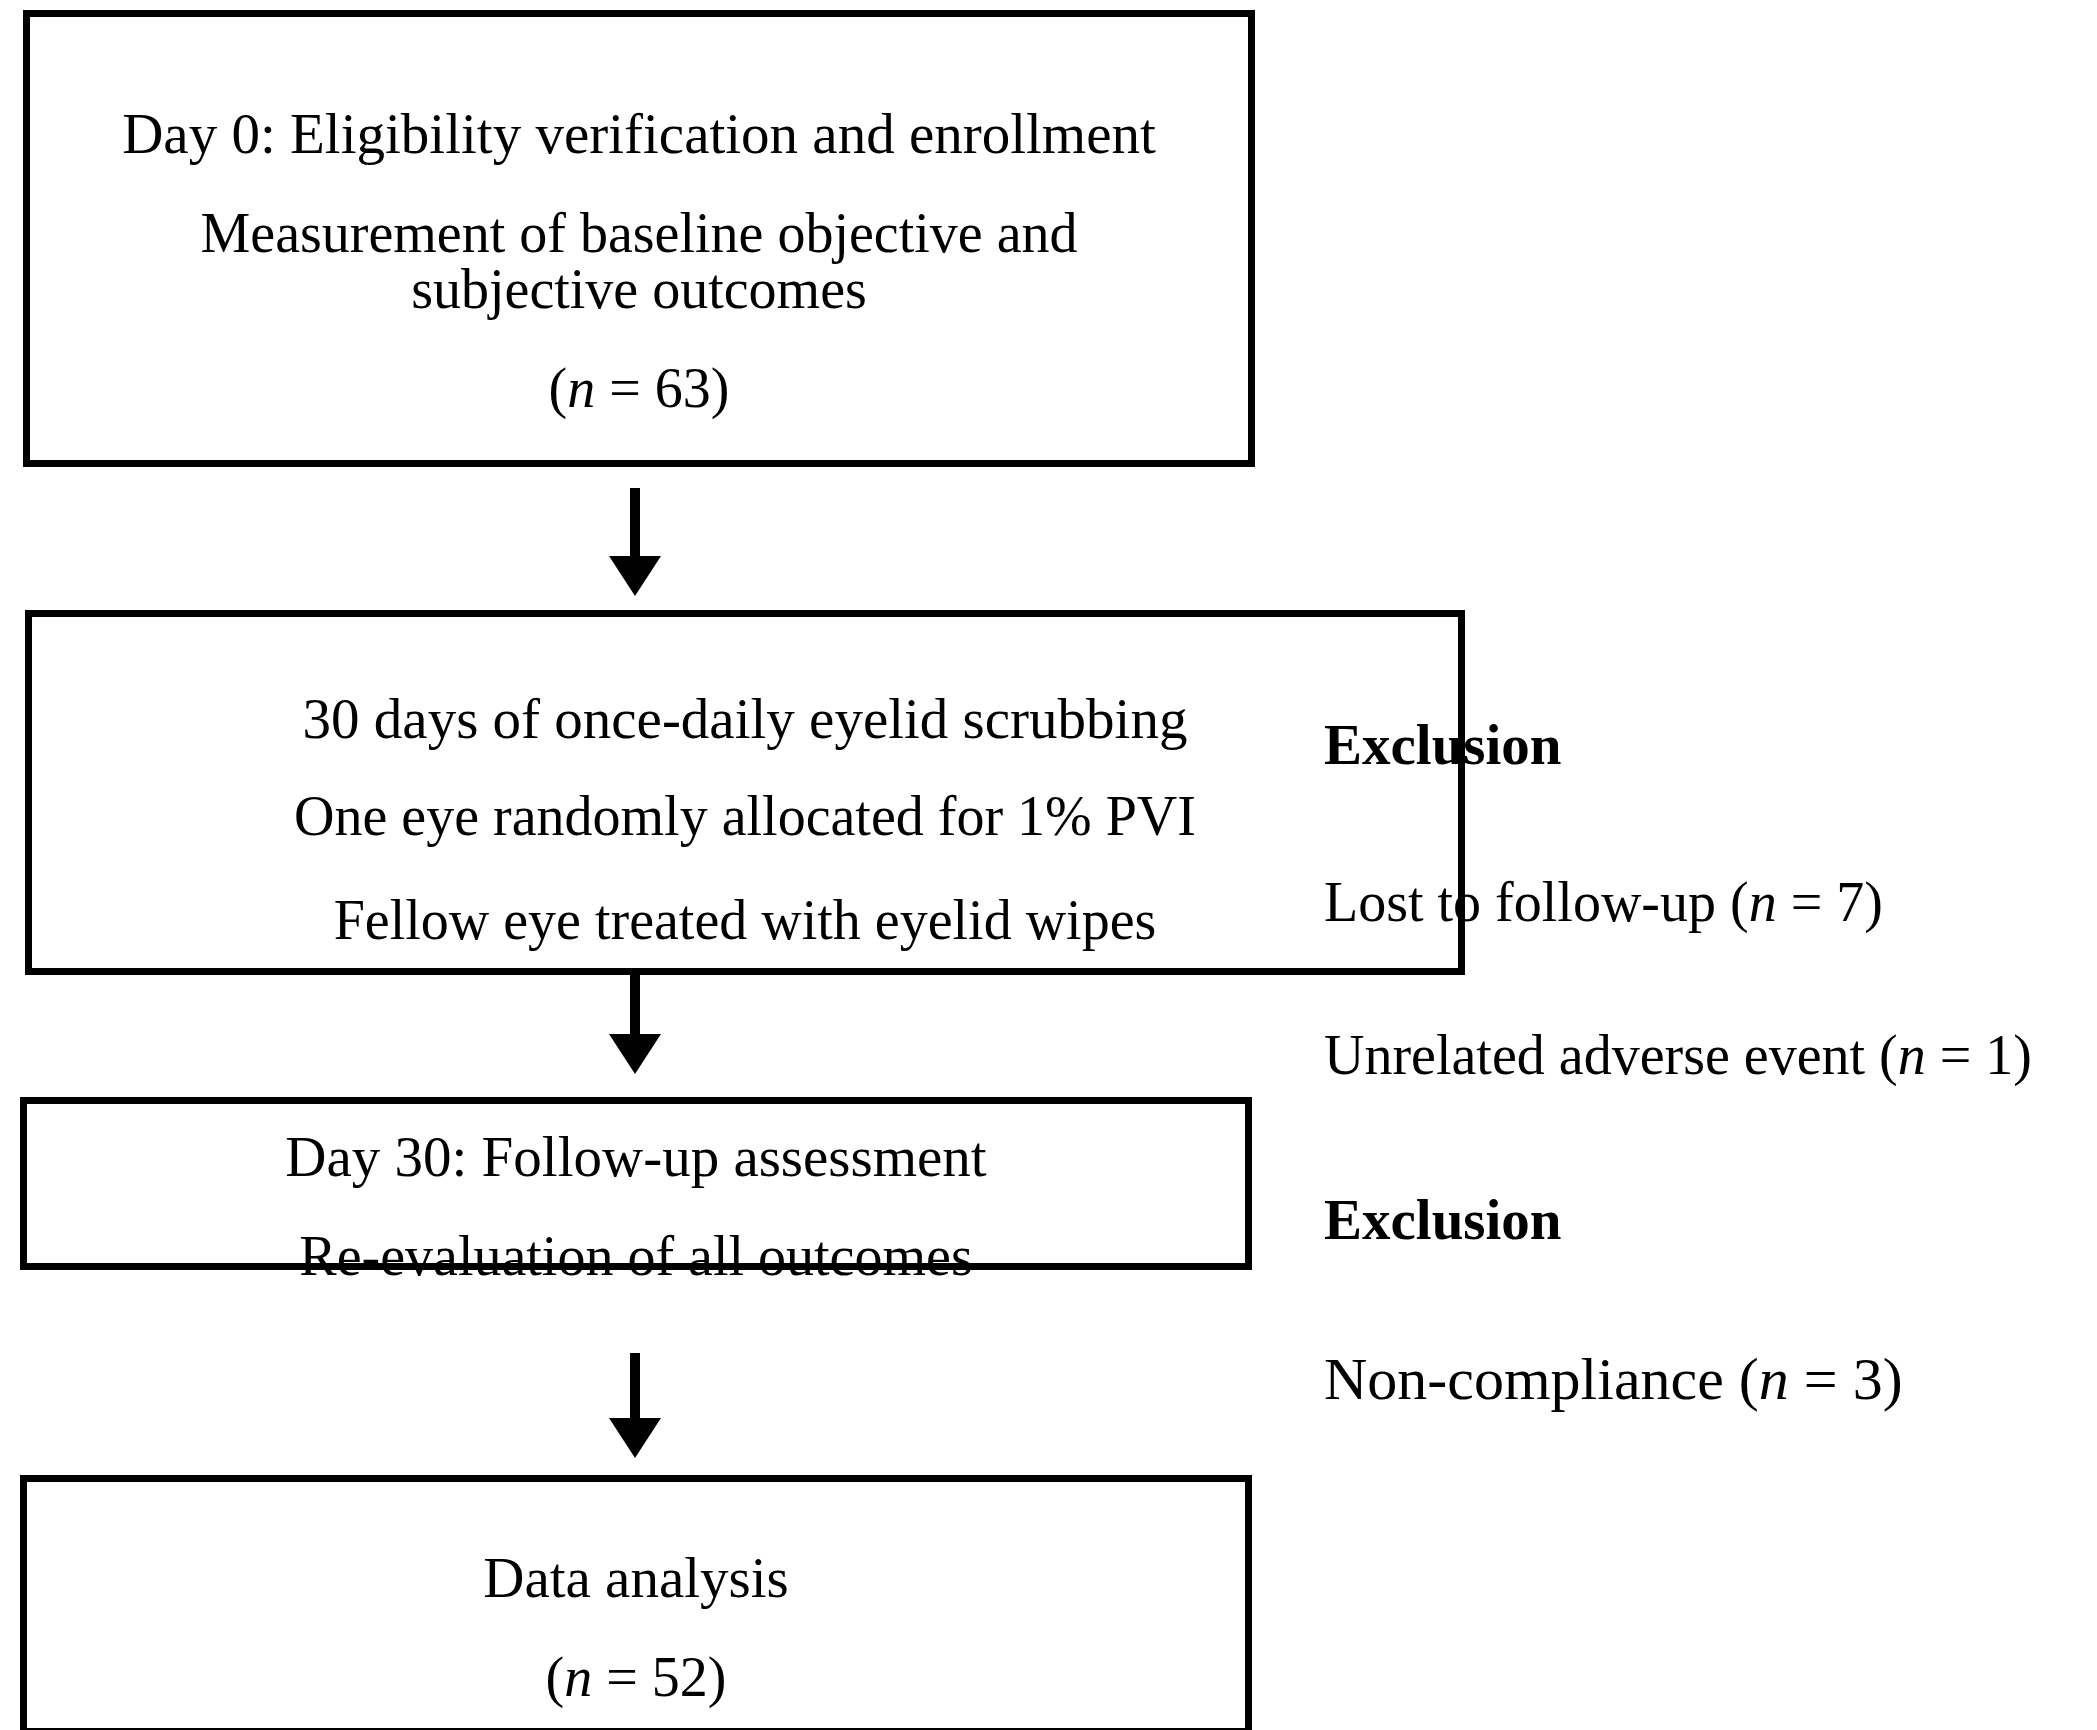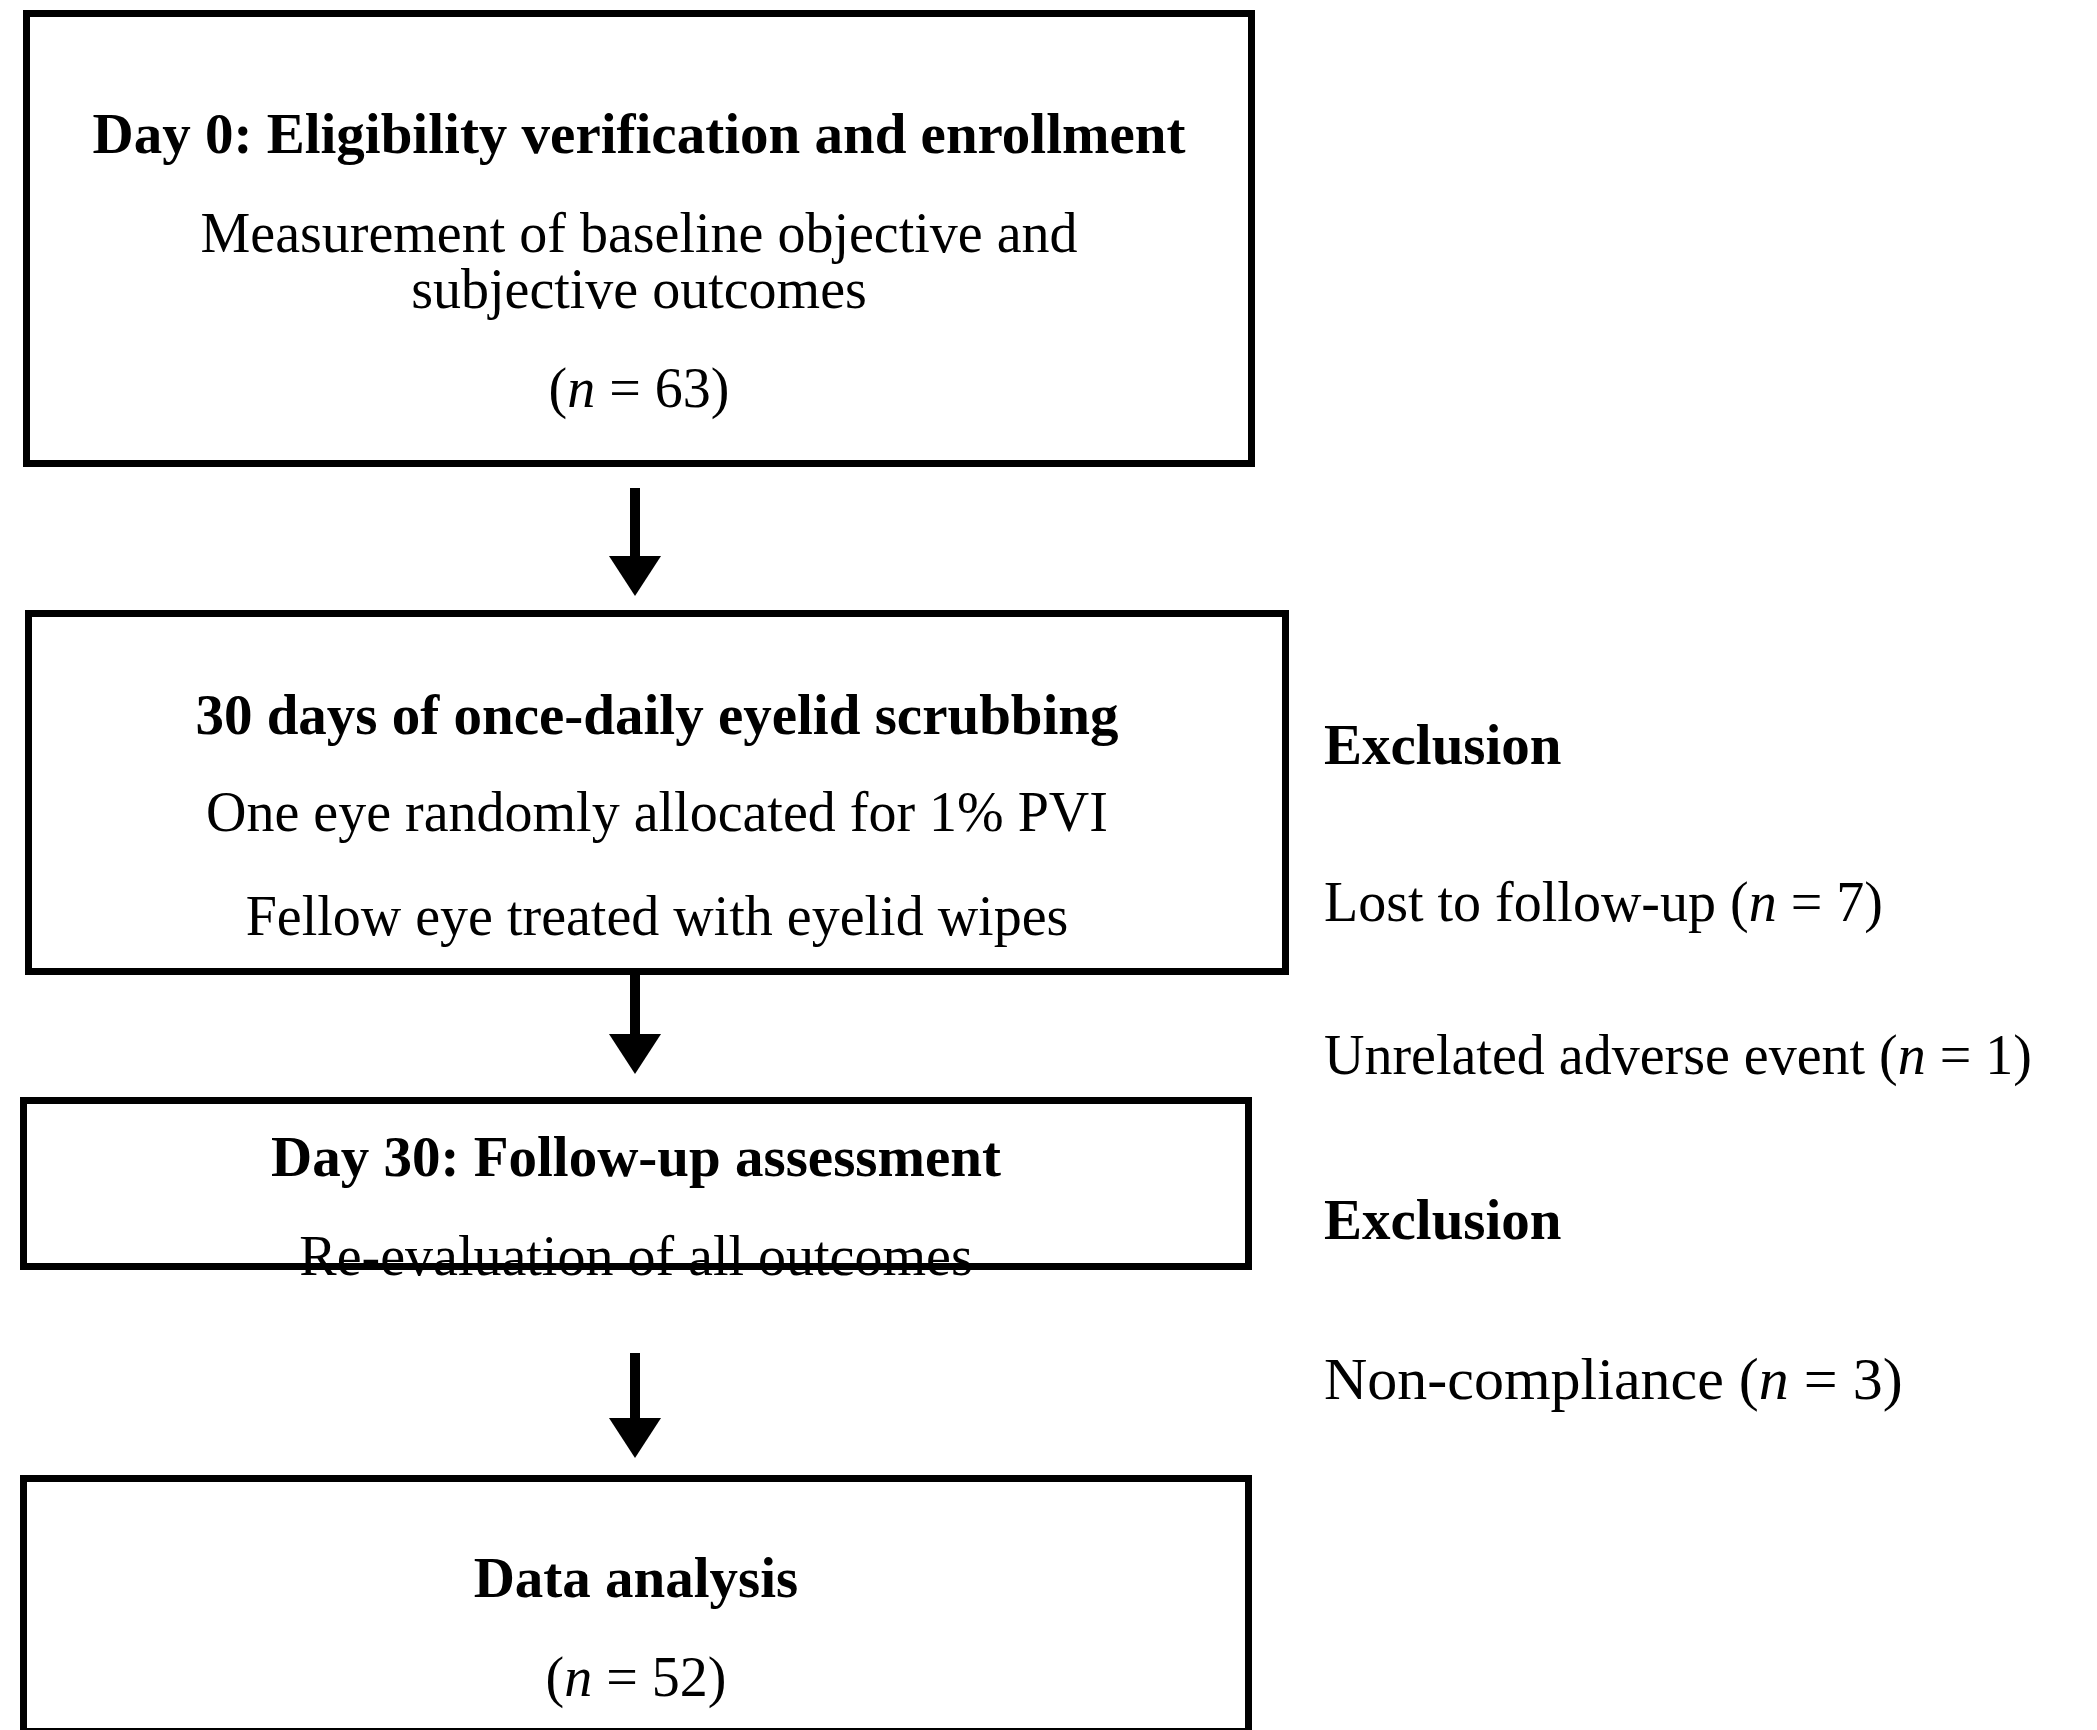--- a/index.html
+++ b/index.html
@@ -31,21 +31,21 @@
   }
 
   .box-line {
     width: 100%;
     text-align: center;
     line-height: 1.0;
     white-space: nowrap;
   }
 
   .box-line.bold {
-    font-weight: bold;
+    font-weight: normal;
     margin-top: 44px;
   }
 
   
   .arrow {
     position: absolute;
   }
 
   .arrow-shaft {
     position: absolute;
@@ -106,21 +106,21 @@
     <div class="box-line" style="font-size:56px;">
       <span>(</span><span class="ital">n</span><span> = 63)</span>
     </div>
   </div>
 
   <div class="arrow" style="left:608px; top:488px; width:53px; height:108px;">
     <div class="arrow-shaft" style="height:71px;"></div>
     <div class="arrow-head"></div>
   </div>
 
-  <div class="flow-box" style="left:25px; top:610px; width:1264px; height:365px; padding: 20px 16.6px;">
+  <div class="flow-box" style="left:25px; top:610px; width:1440px; height:365px; padding: 20px 16.6px; justify-content: flex-end;">
     <div class="box-line bold" style="font-size:57px; margin-bottom:41px;">30 days of once-daily eyelid scrubbing</div>
     <div class="box-line" style="font-size:56px; margin-bottom:48px;">One eye randomly allocated for 1% PVI</div>
     <div class="box-line" style="font-size:56px;">Fellow eye treated with eyelid wipes</div>
   </div>
 
   <div class="exclusion-block" style="left:1324px; top:668px; width:773px;">
     <div class="excl-line excl-title" style="font-size:57px; margin-bottom:53px;">Exclusion</div>
 
     <div class="excl-line" style="font-size:56px; margin-bottom:49px;">
       <span>Lost to follow-up (</span><span class="ital">n</span><span> = 7)</span>

